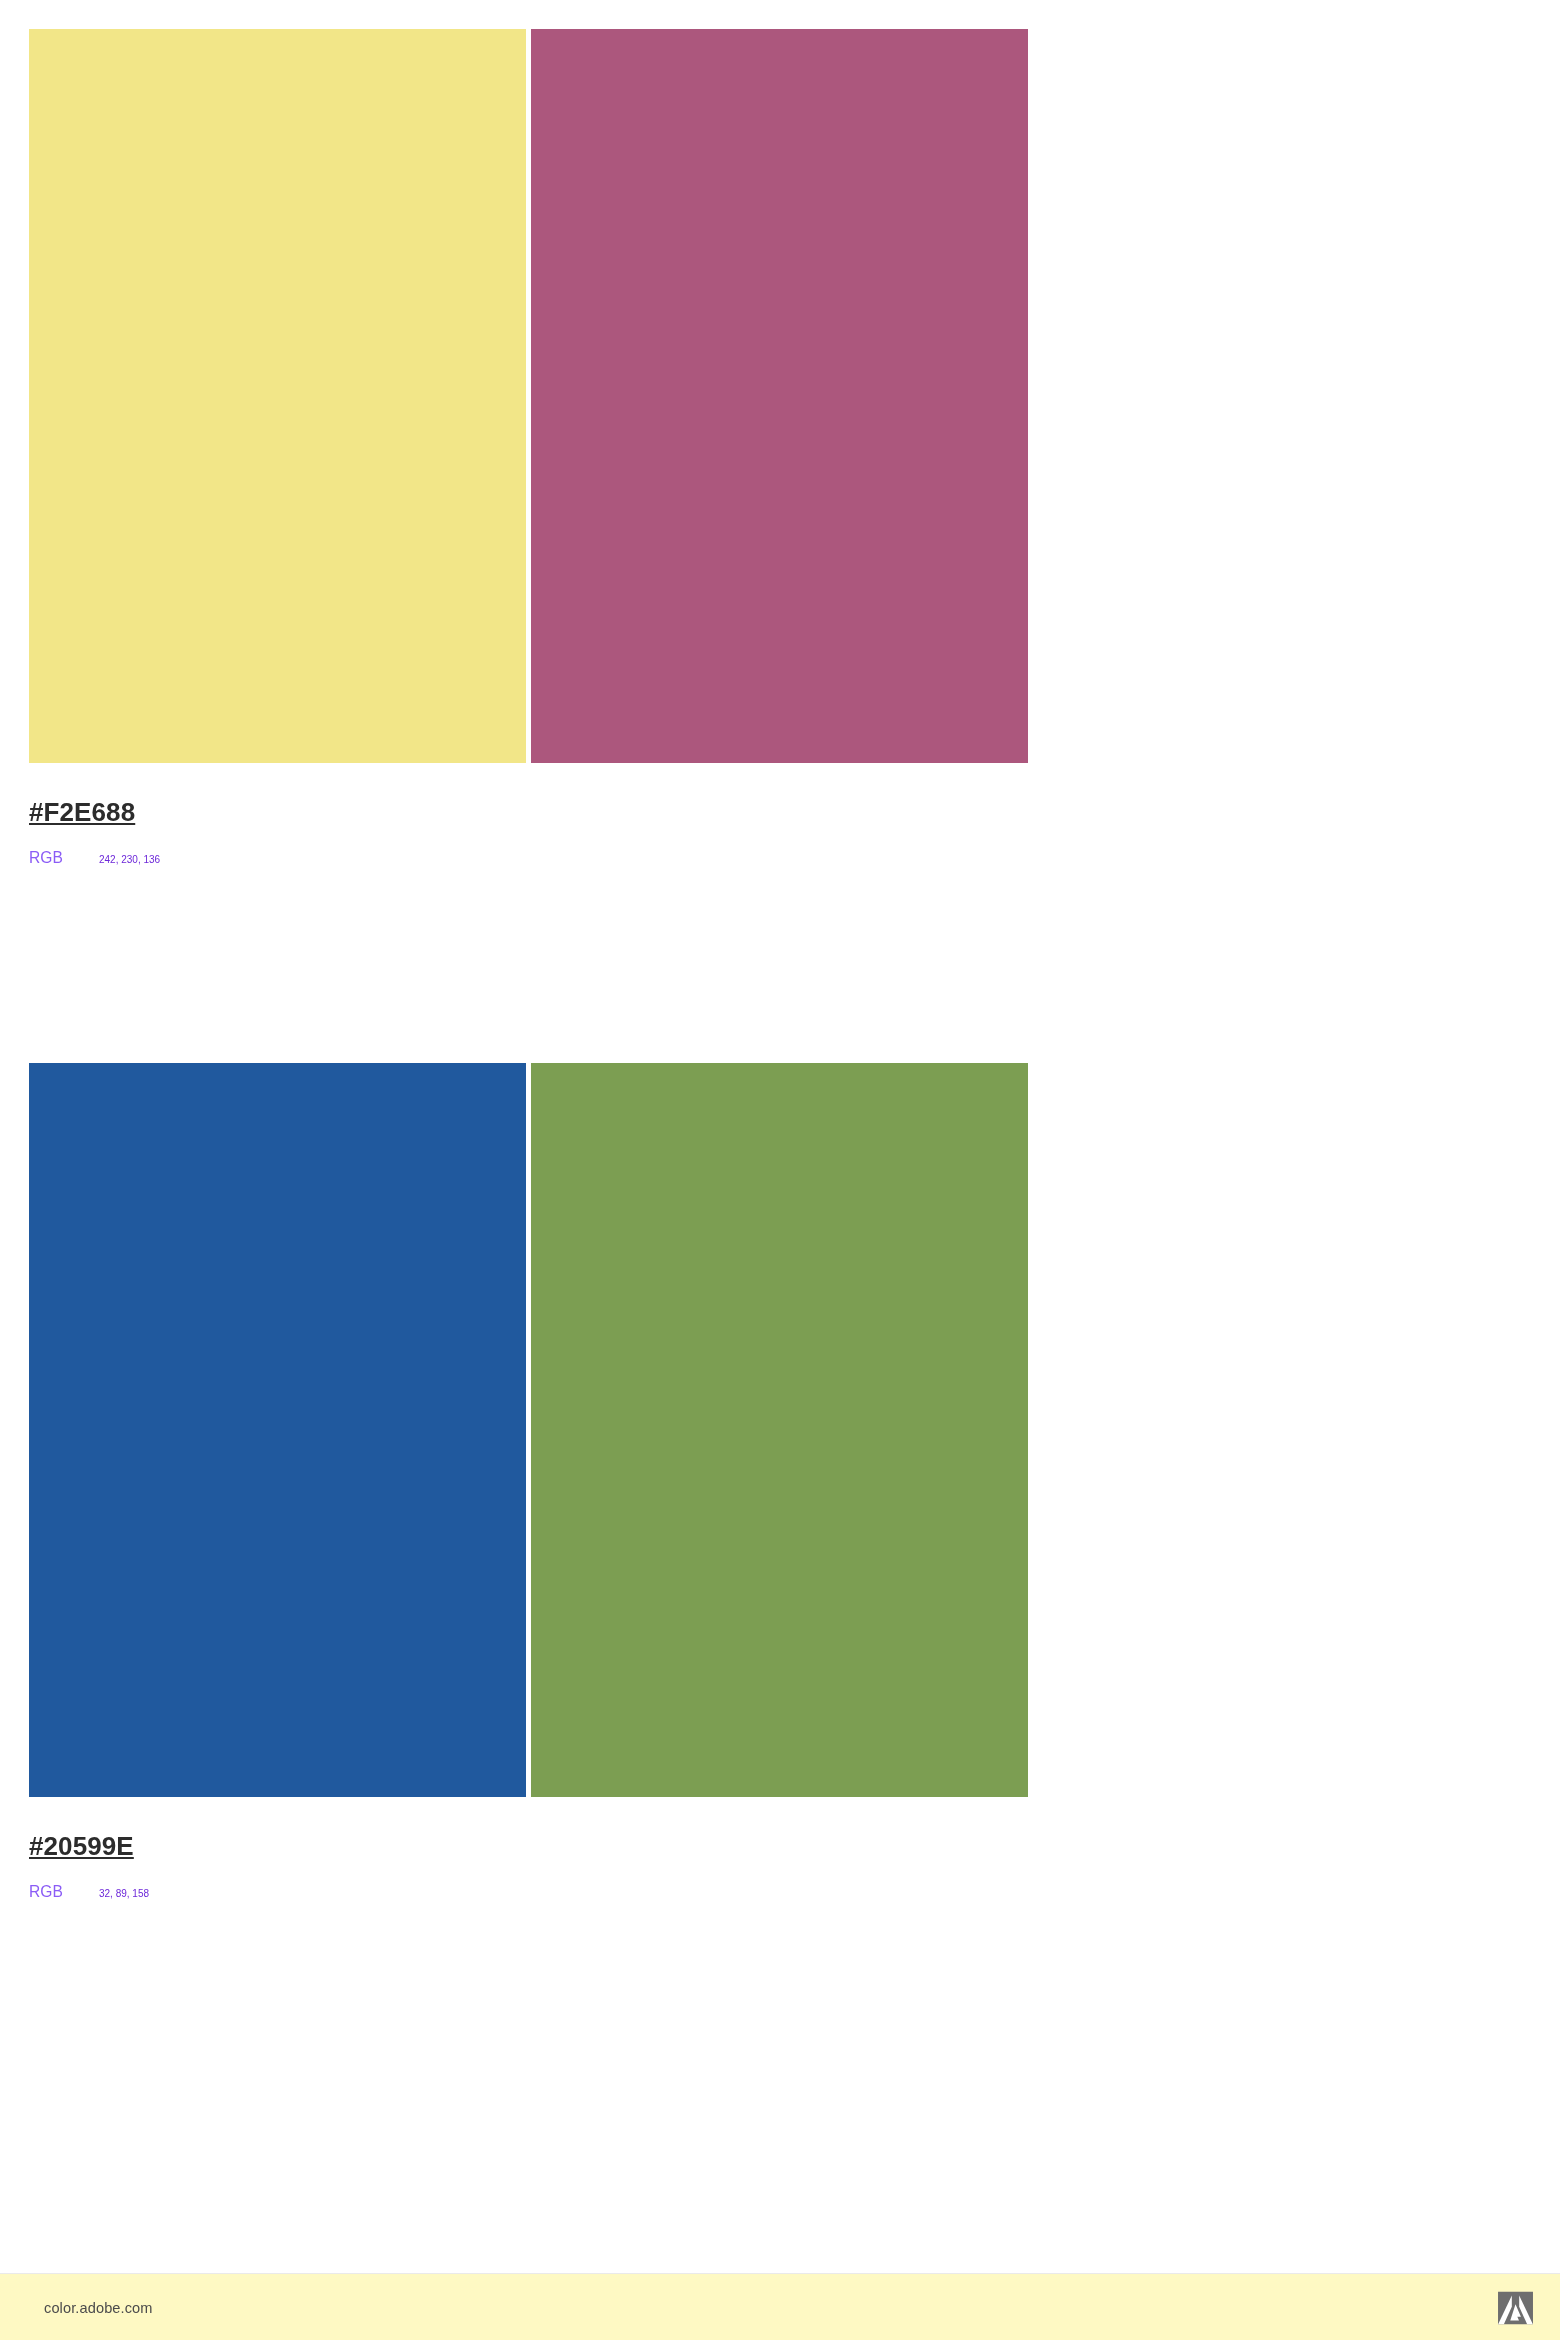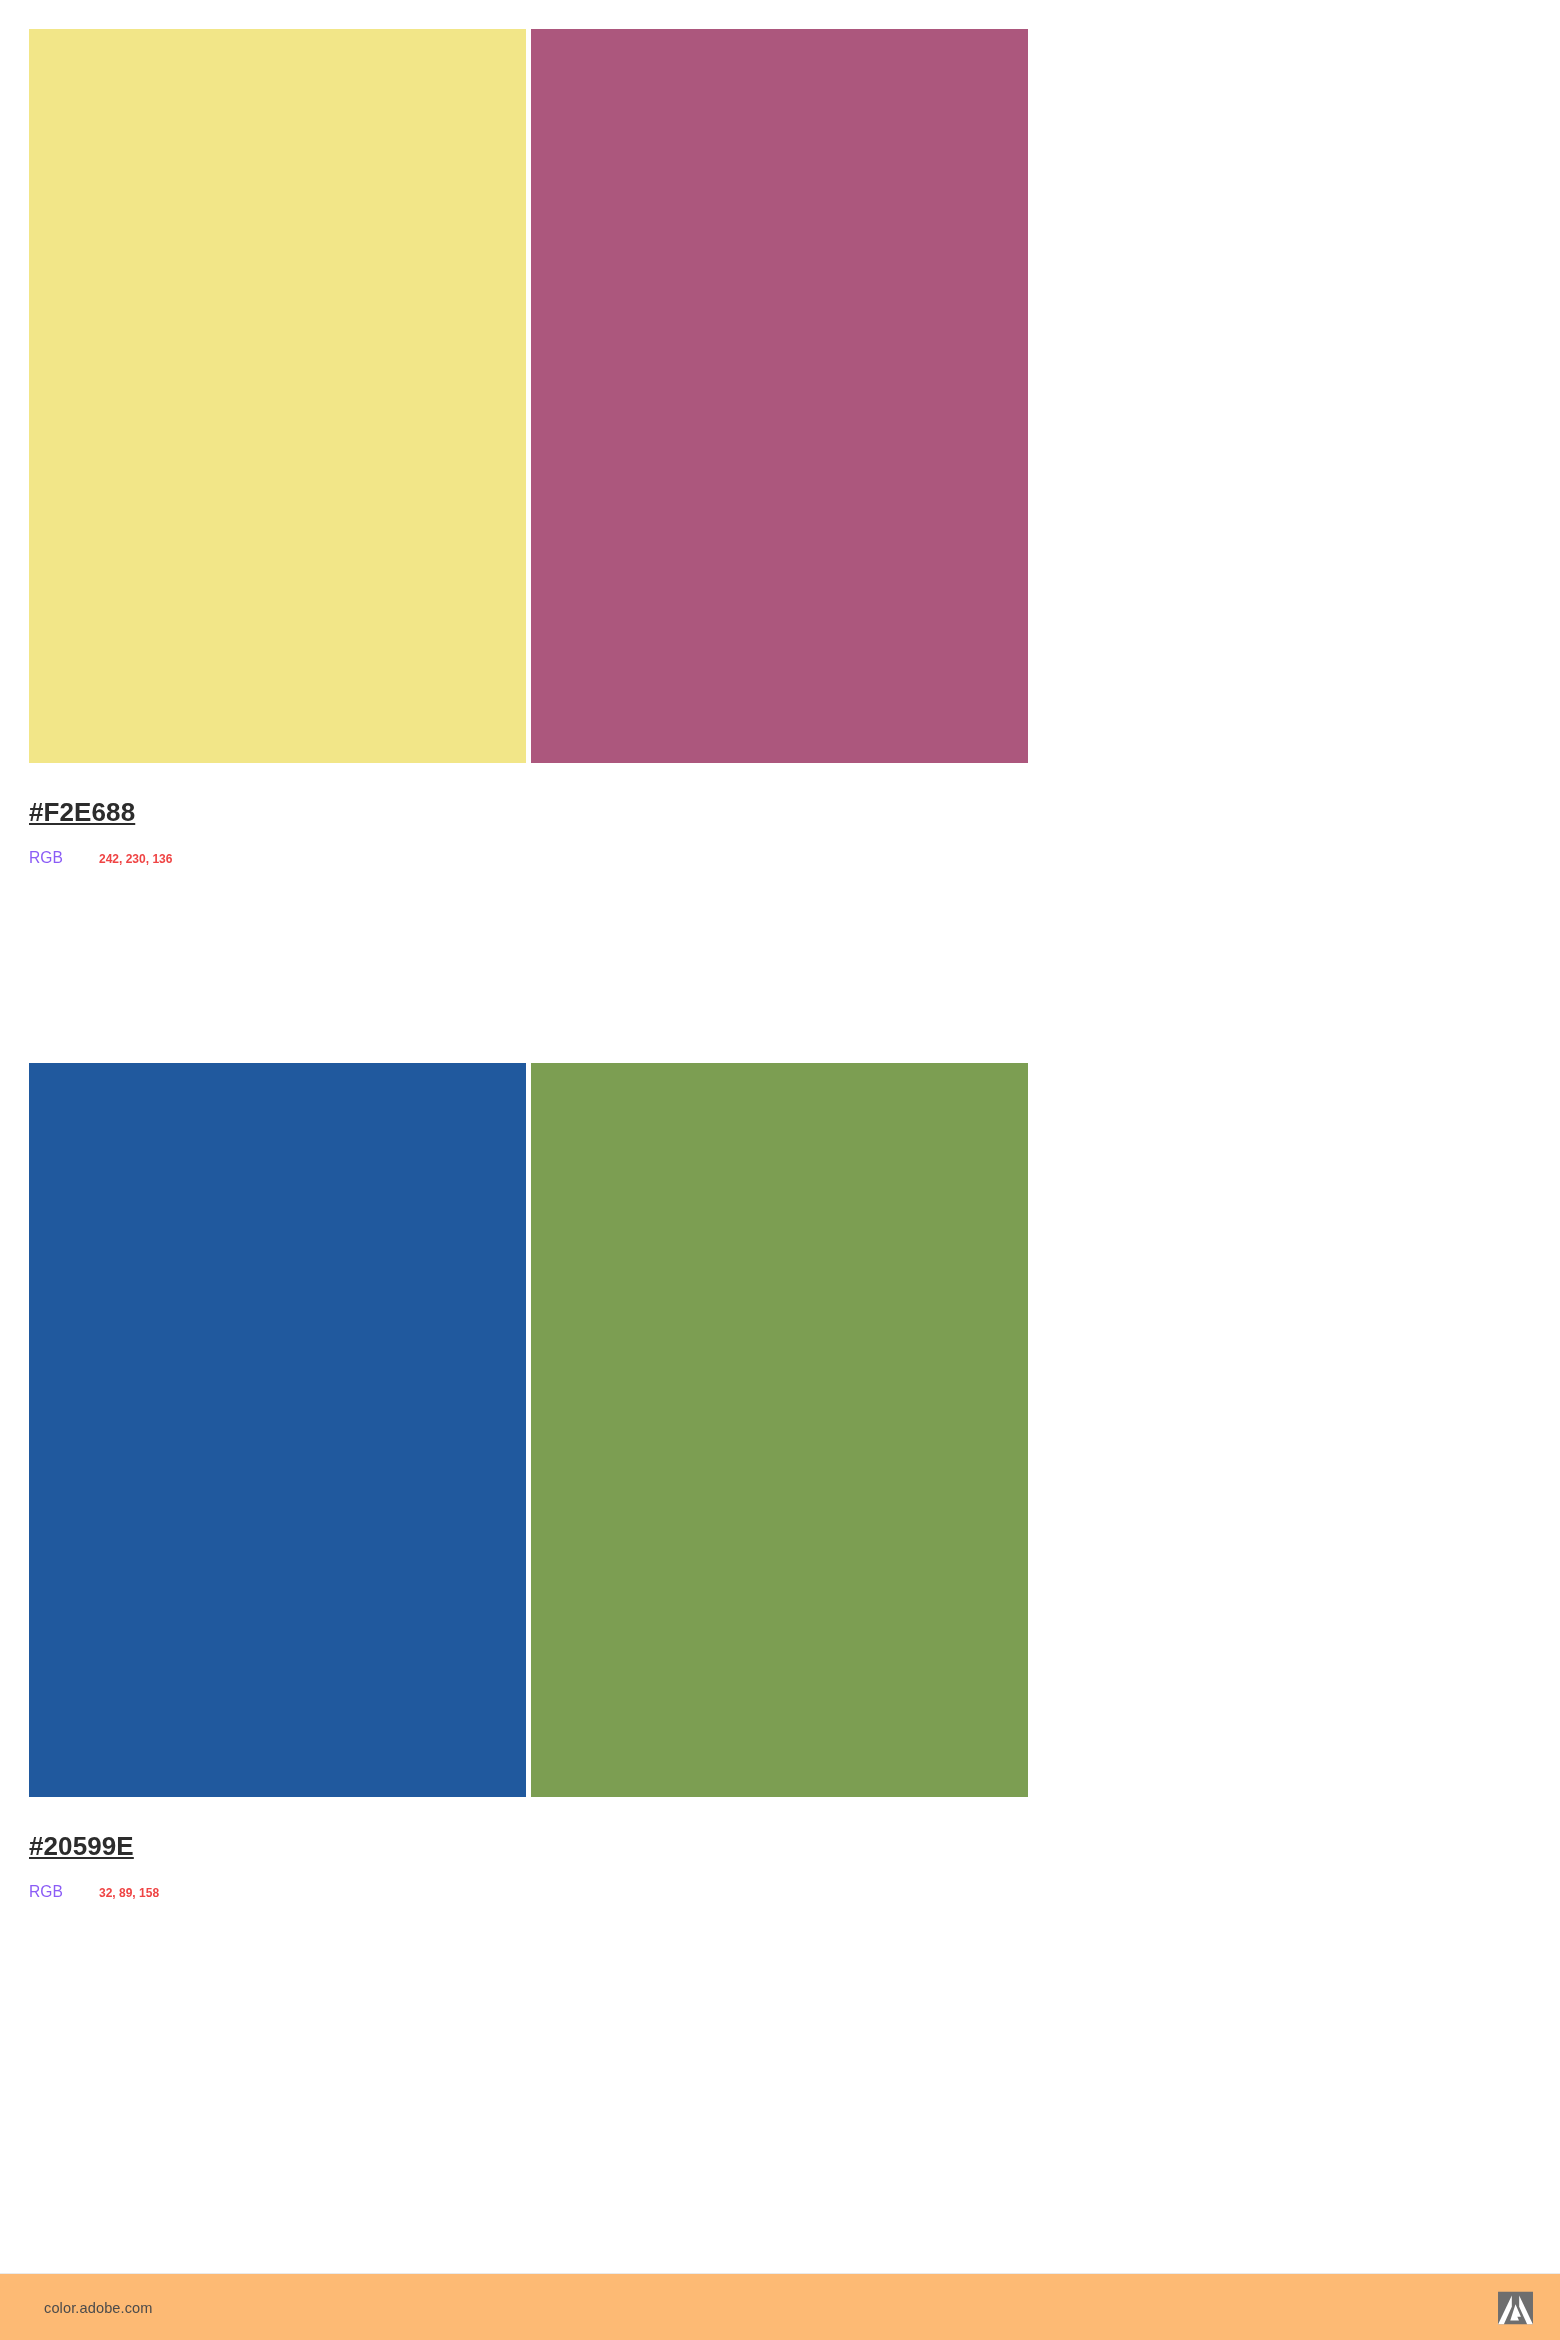--- a/index.html
+++ b/index.html
@@ -64,23 +64,23 @@
   .rgb-label {
     font-size: 15.6px;
     font-weight: normal;
     color: #8b5cf6;
     display: inline-block;
     width: 70px;
     vertical-align: baseline;
   }
 
   .rgb-values {
-    font-size: 12px;
-    font-weight: bold;
-    color: #ef4444;
+    font-size: 10px;
+    font-weight: normal;
+    color: #6d28d9;
     vertical-align: baseline;
   }
 
   
   .row2-spacer {
     width: 100%;
     height: 197px;
   }
 
   #footer {
@@ -147,21 +147,21 @@
   </div>
 
   <div class="swatch-cell">
     <div class="swatch-chip" style="background:#7C9E52;"></div>
   </div>
 
   <div class="swatch-cell last-in-row"></div>
 
 </div>
 
-<div id="footer" style="background: #fdba74; padding-left: 41px;">
+<div id="footer" style="background: #fef9c3; padding-left: 41px;">
   <div id="footer-url">color.adobe.com</div>
   <svg id="adobe-logo" viewBox="0 0 36 34" aria-hidden="true">
     <rect x="0" y="0" width="36" height="34" fill="#6E6E6E"></rect>
     <path d="M18 5 L29.5 34 L22.2 34 L18.8 25.1 L13.0 25.1 L18 13.0 L12.6 0 L6.5 34 L0 34 Z" fill="#ffffff" opacity="0"></path>
     <path d="M14.2 4 L0 34 L5.9 34 L14.2 15.6 Z" fill="#ffffff"></path>
     <path d="M21.8 4 L36 34 L30.1 34 L21.8 15.6 Z" fill="#ffffff"></path>
     <path d="M18 13.2 L23.6 26.0 L19.9 26.0 L21.6 30.0 L12.6 30.0 Z" fill="#ffffff"></path>
   </svg>
 </div>
 

